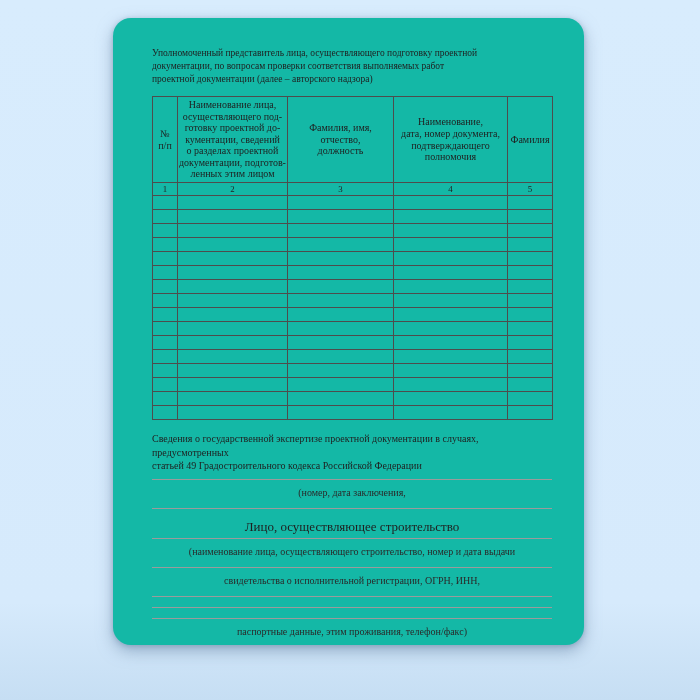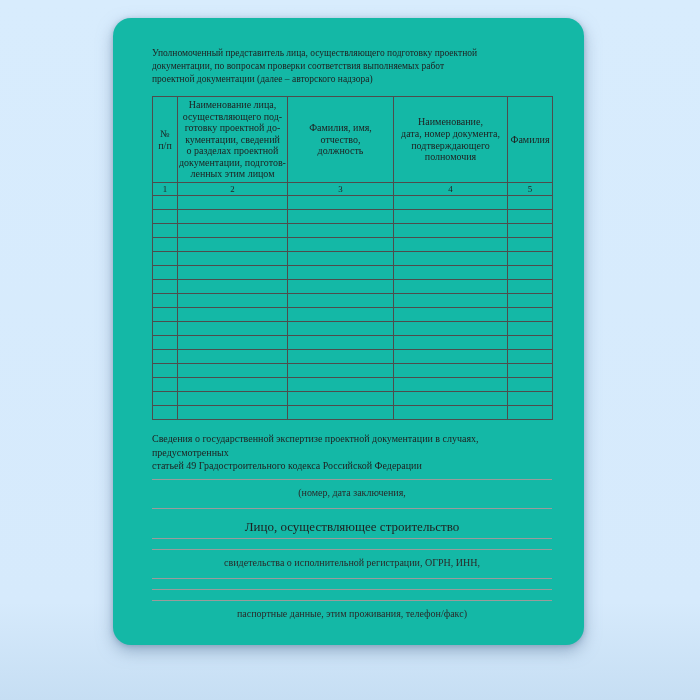--- a/index.html
+++ b/index.html
@@ -243,20 +243,21 @@
 
   <p class="note">Сведения о государственной экспертизе проектной документации в случаях, предусмотренных
 статьей 49 Градостроительного кодекса Российской Федерации</p>
 
   <div id="fields">
       <div class="rule"></div>
       <div class="caption">(номер, дата заключения,</div>
       <div class="rule"></div>
       <div class="subheading">Лицо, осуществляющее строительство</div>
       <div class="rule"></div>
+      <div class="caption">(наименование лица, осуществляющего строительство, номер и дата выдачи</div>
       <div class="rule"></div>
       <div class="caption">свидетельства о исполнительной регистрации, ОГРН, ИНН,</div>
       <div class="rule"></div>
       <div class="rule"></div>
       <div class="rule"></div>
       <div class="caption">паспортные данные, этим проживания, телефон/факс)</div>
     </div>
 
 </div>
 

